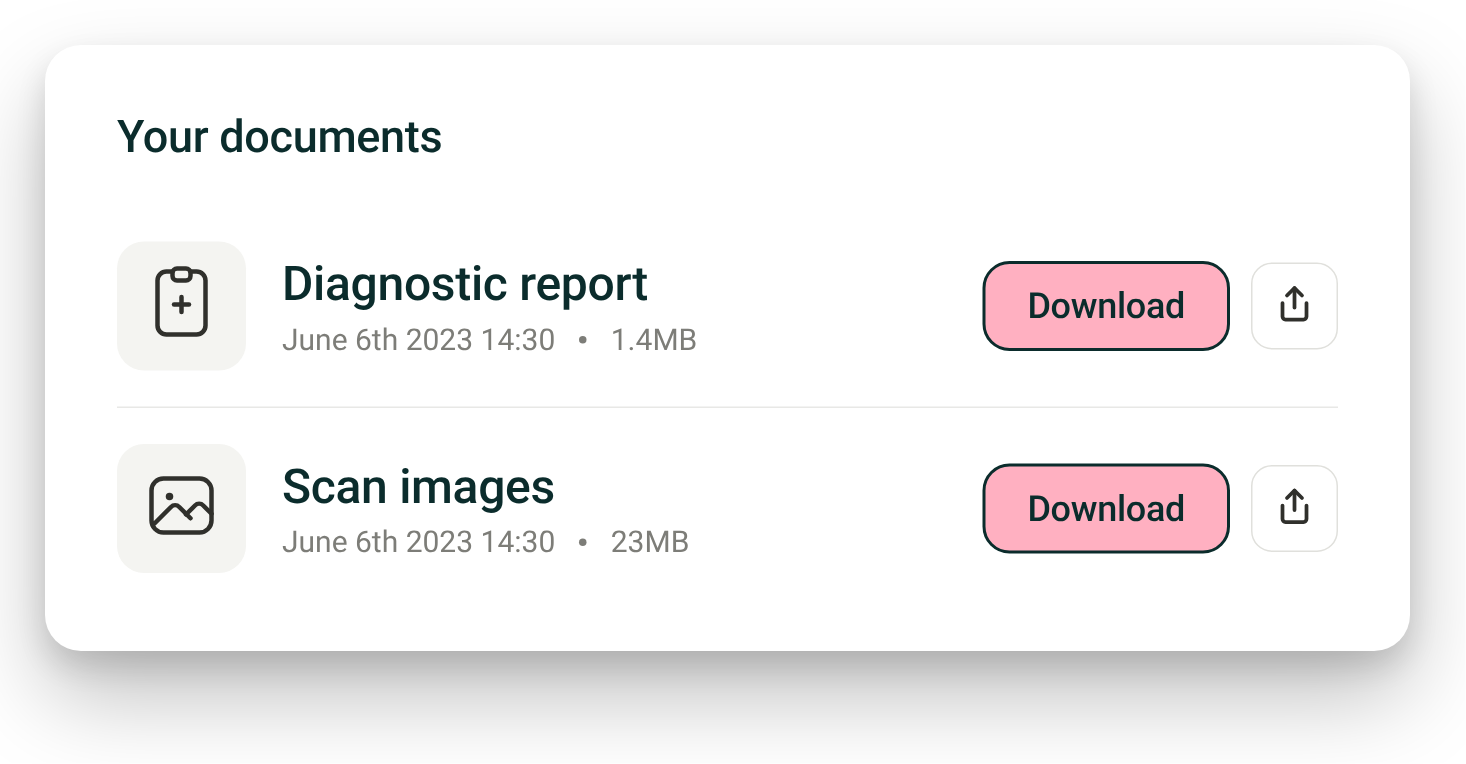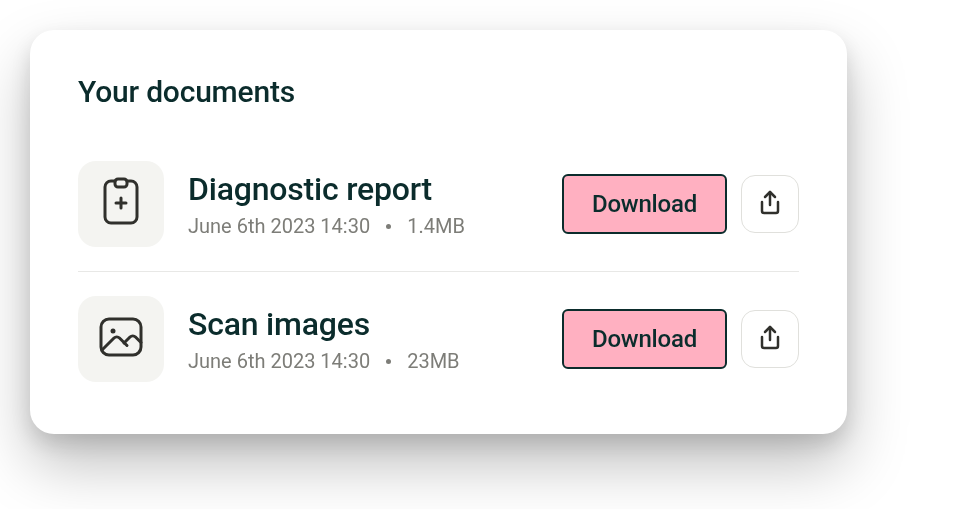--- a/index.html
+++ b/index.html
@@ -12,21 +12,21 @@
       background: #ffffff;
       padding: 30px;
       width: 977px;
       height: 509px;
     }
     .card {
       background: #ffffff;
       border-radius: 24px;
       padding: 44px 48px 36px 48px;
       box-shadow: 0 30px 60px rgba(0,0,0,0.25), 0 10px 20px rgba(0,0,0,0.12);
-      width: 817px;
+      width: 910px;
     }
     .card-title {
       font-size: 30px;
       font-weight: 500;
       color: #0b2c2c;
       margin-bottom: 36px;
       letter-spacing: -0.2px;
     }
     .doc-row {
       display: flex;
@@ -75,21 +75,21 @@
       display: inline-block;
     }
     .actions {
       display: flex;
       align-items: center;
       gap: 14px;
     }
     .download-btn {
       background: #ffb0c1;
       border: 2px solid #0b2c2c;
-      border-radius: 6px;
+      border-radius: 18px;
       padding: 14px 28px;
       font-size: 24px;
       font-weight: 500;
       color: #0b2c2c;
       cursor: pointer;
       font-family: inherit;
       letter-spacing: -0.2px;
     }
     .share-btn {
       width: 58px;

